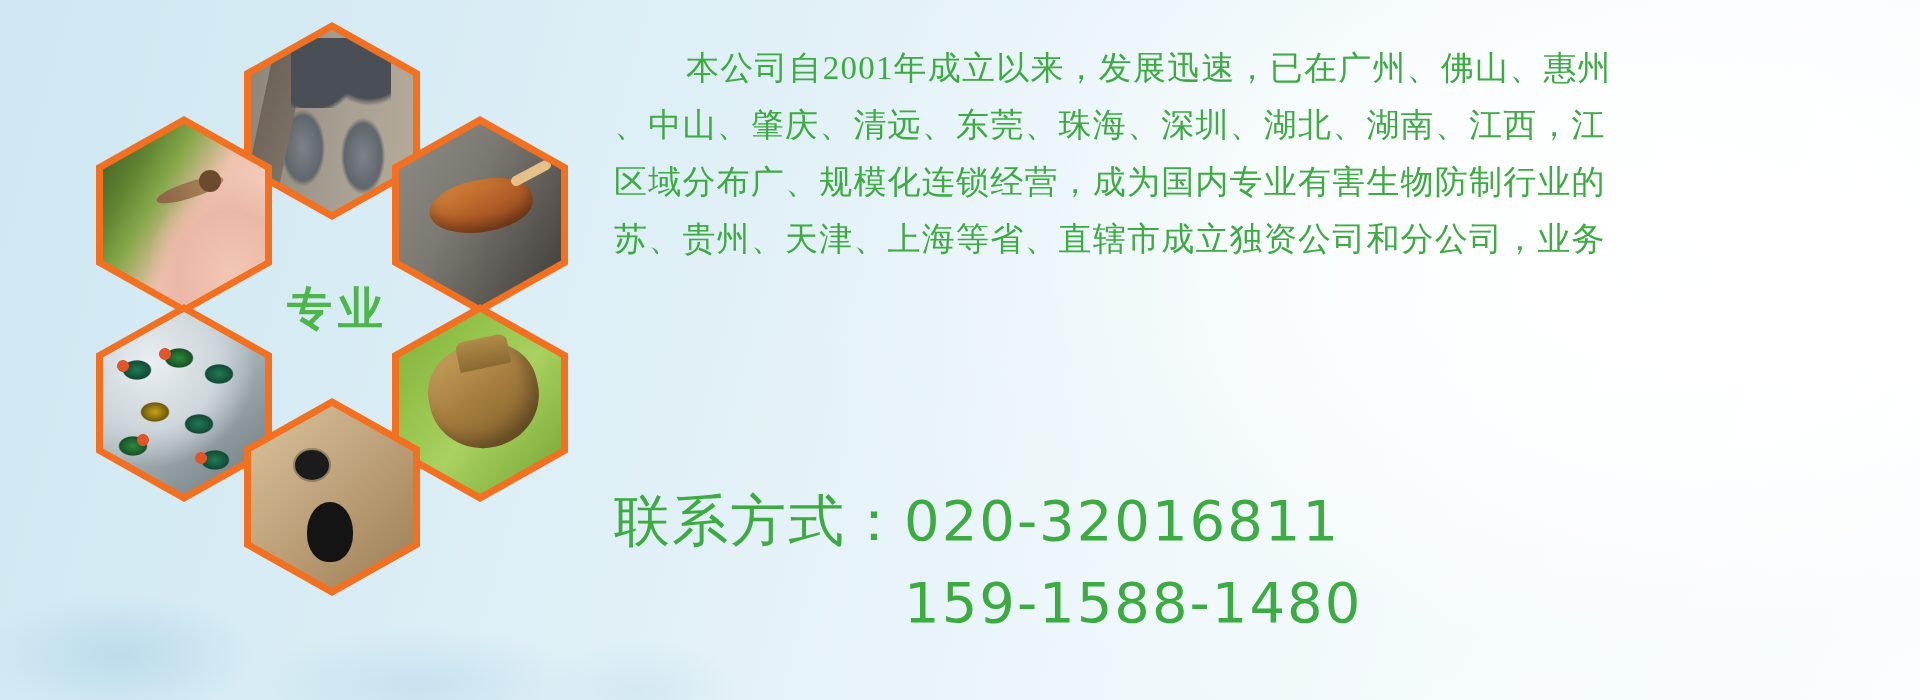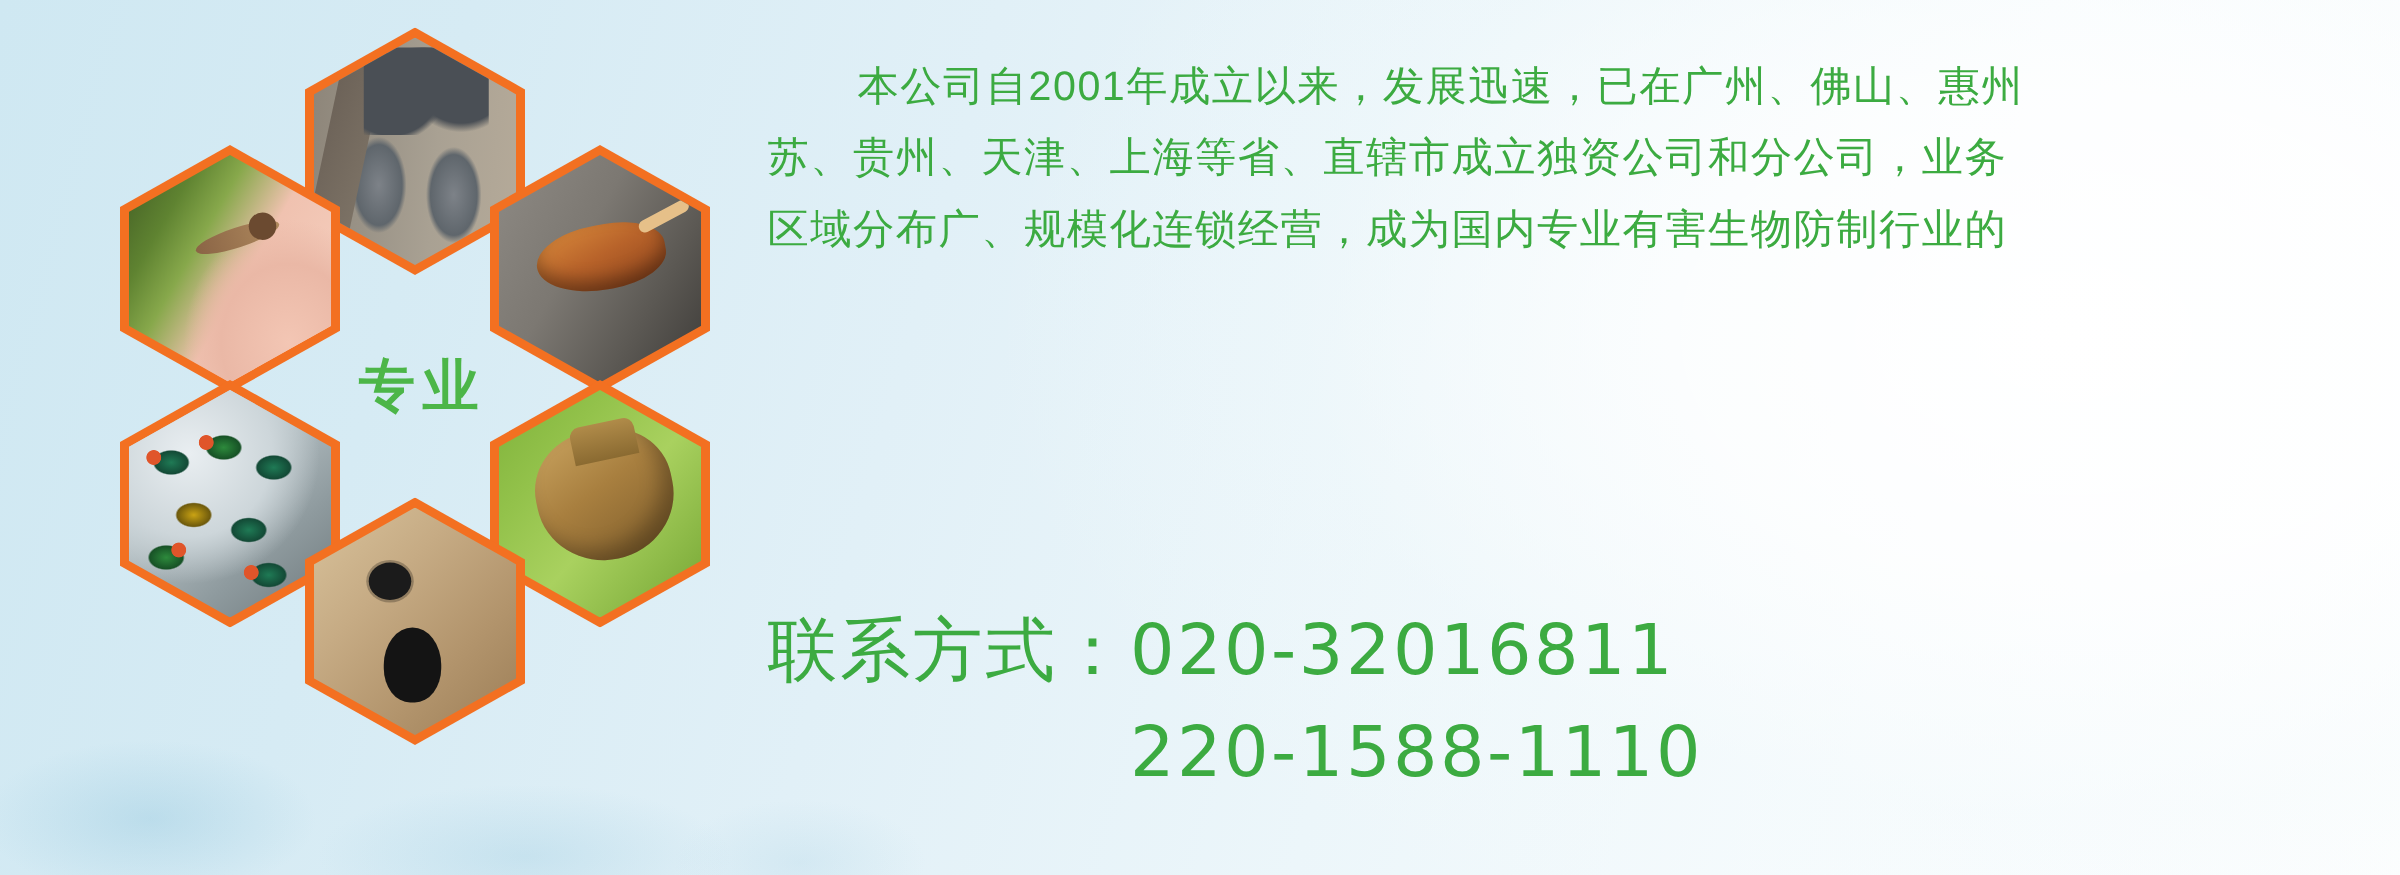--- a/index.html
+++ b/index.html
@@ -131,21 +131,21 @@
     box-shadow:inset -8px -10px 16px rgba(0,0,0,0.28);}
   .ph-stinkbug::after{content:"";position:absolute;left:58px;top:26px;width:52px;height:30px;
     background:linear-gradient(180deg,#b08b49,#8a6a31);border-radius:8px 8px 0 0;transform:rotate(-12deg);}
 
   
   #content{position:absolute;left:600px;top:0;width:1320px;height:700px;}
   #about-paragraph{
     position:absolute;left:14px;top:40px;width:1300px;
     color:#3cab41;font-size:33px;line-height:57px;
     letter-spacing:1.2px;text-align:justify;
-    font-family:Liberation Sans, sans-serif;
+    font-family:Liberation Serif, serif;
   }
   #about-paragraph .ln{display:block;white-space:nowrap;}
   #about-paragraph .ln.first{text-indent:72px;}
 
   #contact-block{position:absolute;left:14px;top:480px;width:1300px;}
   .contact-line{
     color:#3cab41;font-size:56px;line-height:82px;letter-spacing:2px;white-space:nowrap;
     font-family:"DejaVu Sans","Liberation Sans",sans-serif;
   }
   #contact-phone-2{padding-left:290px;}
@@ -195,23 +195,24 @@
 
     <div class="hex-label">
       <span>专业</span>
     </div>
   </div>
 
   <div id="content">
 
     <div id="about-paragraph">
       <span class="ln first">本公司自2001年成立以来，发展迅速，已在广州、佛山、惠州</span>
+      <span class="ln">、中山、肇庆、清远、东莞、珠海、深圳、湖北、湖南、江西，江</span>
+      <span class="ln">区域分布广、规模化连锁经营，成为国内专业有害生物防制行业的</span>
       <span class="ln">苏、贵州、天津、上海等省、直辖市成立独资公司和分公司，业务</span>
-      <span class="ln">区域分布广、规模化连锁经营，成为国内专业有害生物防制行业的</span>
     </div>
 
     <div id="contact-block">
       <div class="contact-line" id="contact-phone-1">联系方式：020-32016811</div>
-      <div class="contact-line" id="contact-phone-2">220-1588-1110</div>
+      <div class="contact-line" id="contact-phone-2">159-1588-1480</div>
     </div>
 
   </div>
 </div>
 
 </body></html>

